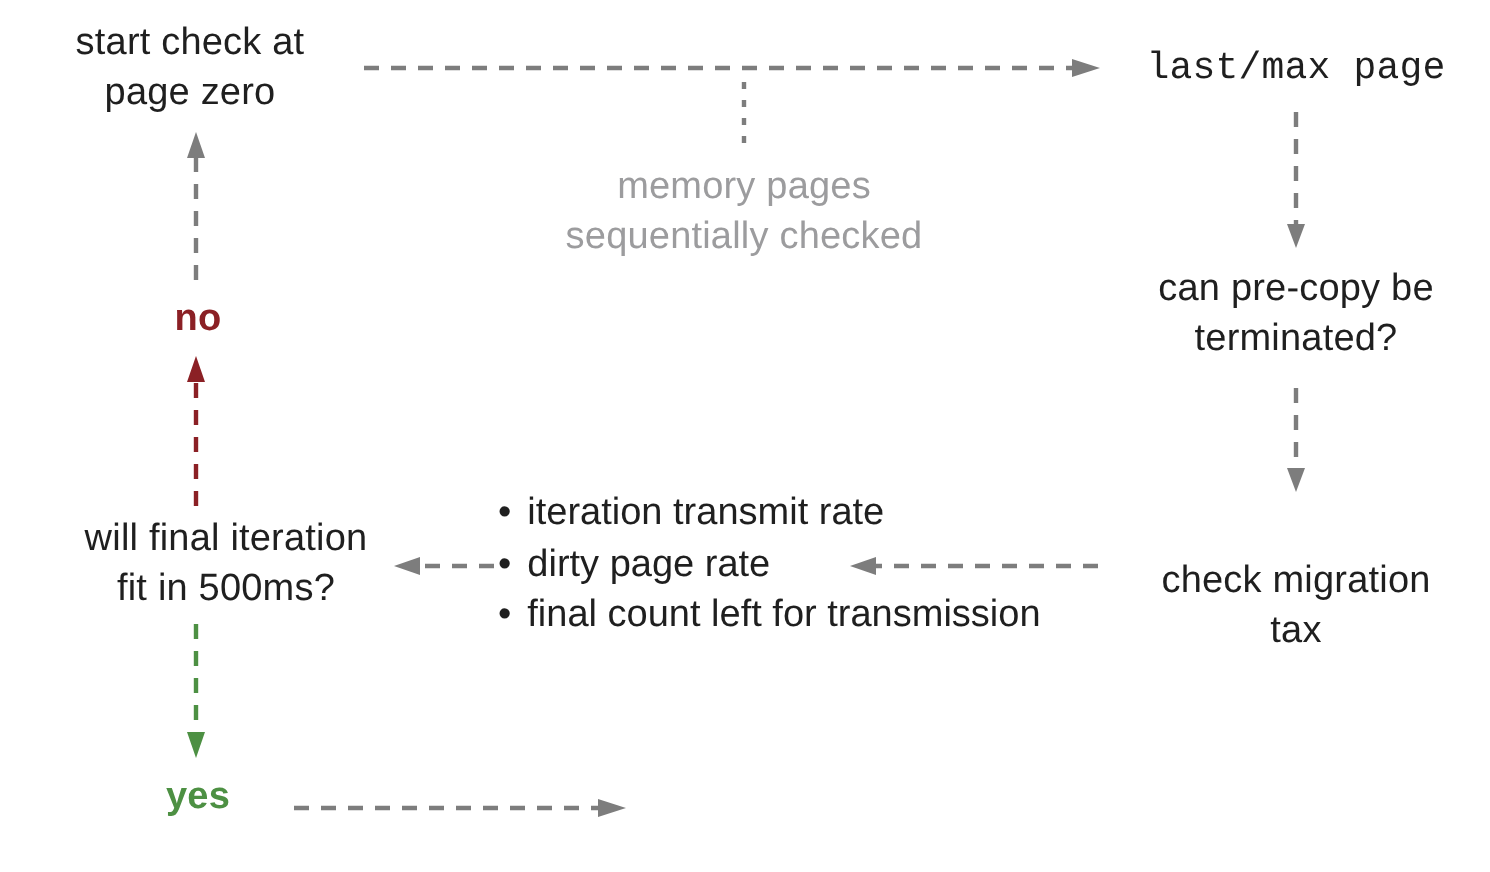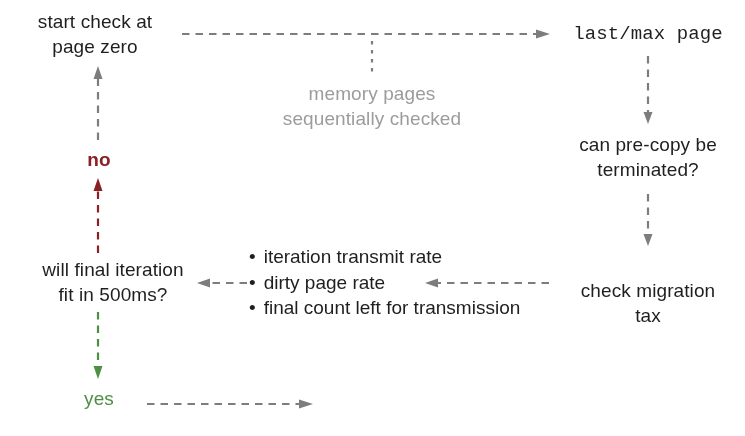--- a/index.html
+++ b/index.html
@@ -123,21 +123,21 @@
 
   <div class="node" style="left:553px; top:254px; width:190px;margin-top:24px;">check migration
 tax</div>
 
   <div class="node" style="left:18px; top:257px; width:190px;">will final iteration
 fit in 500ms?</div>
 
 
   <div class="node no-label" style="left:69px; top:147px; width:60px;">no</div>
 
-  <div class="node yes-label" style="left:69px; top:386px; width:60px;">yes</div>
+  <div class="node yes-label" style="left:69px; top:386px; width:60px;font-weight:bold;">yes</div>
 
   <div class="factor-list">
     <div class="factor-row">
       <span class="dot">•</span>
       <span>iteration transmit rate</span>
     </div>
     <div class="factor-row">
       <span class="dot">•</span>
       <span>dirty page rate</span>
     </div>

